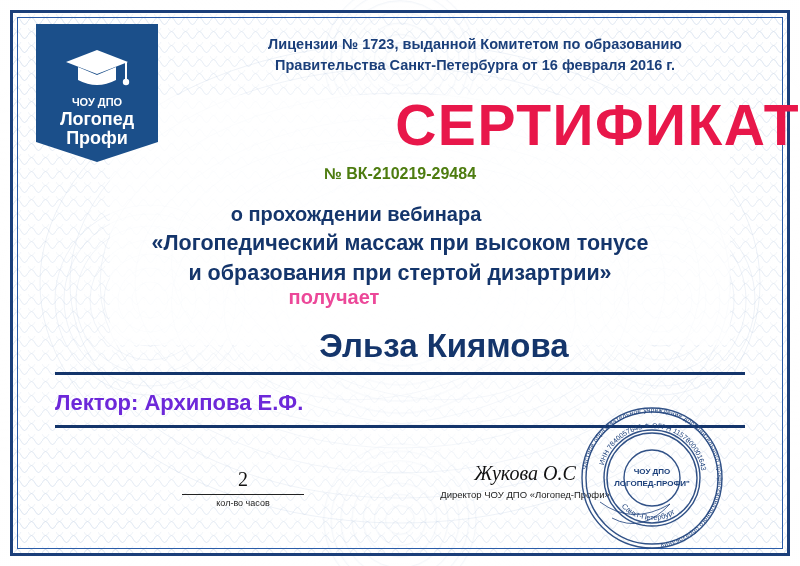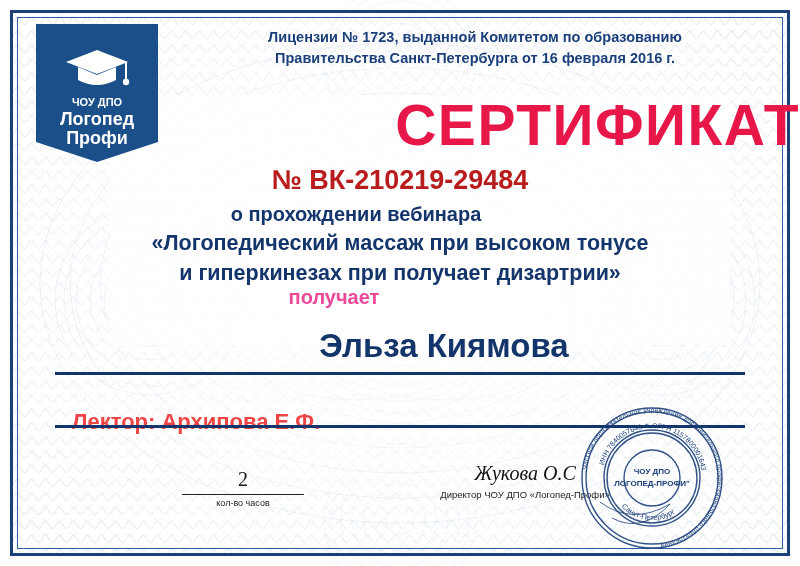--- a/index.html
+++ b/index.html
@@ -59,21 +59,21 @@
     top: 24px;
     width: 122px;
     height: 138px;
     z-index: 6;
   }
 
   
   .license {
     position: absolute;
     left: 175px;
-    top: 27px;
+    top: 34px;
     width: 600px;
     text-align: center;
     font-size: 14.5px;
     font-weight: bold;
     color: #1b3f7a;
     line-height: 1.45;
     z-index: 5;
   }
   .license div { white-space: nowrap; }
 
@@ -91,23 +91,23 @@
     z-index: 5;
     font-family: "Liberation Sans", sans-serif;
   }
 
   .cert-number {
     position: absolute;
     left: 0;
     top: 165px;
     width: 800px;
     text-align: center;
-    font-size: 27px;
-    font-weight: bold;
-    color: #b91c1c;
+    font-size: 16px;
+    font-weight: bold;
+    color: #4d7c0f;
     z-index: 5;
   }
 
   .subtitle {
     position: absolute;
     left: 0;
     top: 203px;
     width: 712px;
     text-align: center;
     font-size: 20px;
@@ -159,27 +159,26 @@
     left: 55px;
     width: 690px;
     height: 3px;
     background: #14356b;
     z-index: 5;
   }
   .rule-top { top: 372px; }
 
   .lecturer {
     position: absolute;
-    left: 72px;
+    left: 55px;
     top: 390px;
     font-size: 22px;
     font-weight: bold;
-    color: #ef4444;
-    z-index: 5;
-    margin-top: 19px;
+    color: #6d28d9;
+    z-index: 5;
   }
 
   .rule-bottom { top: 425px; }
 
   
   .field {
     position: absolute;
     z-index: 5;
     text-align: center;
   }
@@ -319,21 +318,21 @@
     <div>Лицензии № 1723, выданной Комитетом по образованию</div>
     <div>Правительства Санкт-Петербурга от 16 февраля 2016 г.</div>
   </div>
 
   <div class="title">СЕРТИФИКАТ</div>
   <div class="cert-number">№ ВК-210219-29484</div>
   <div class="subtitle">о прохождении вебинара</div>
 
   <div class="webinar-name">
     <div>«Логопедический массаж при высоком тонусе</div>
-    <div>и гиперкинезах при получает дизартрии»</div>
+    <div>и образования при стертой дизартрии»</div>
   </div>
 
   <div class="receives">получает</div>
   <div class="recipient">Эльза Киямова</div>
 
   <div class="rule rule-top"></div>
   <div class="lecturer">Лектор: Архипова Е.Ф.</div>
   <div class="rule rule-bottom"></div>
 
 

